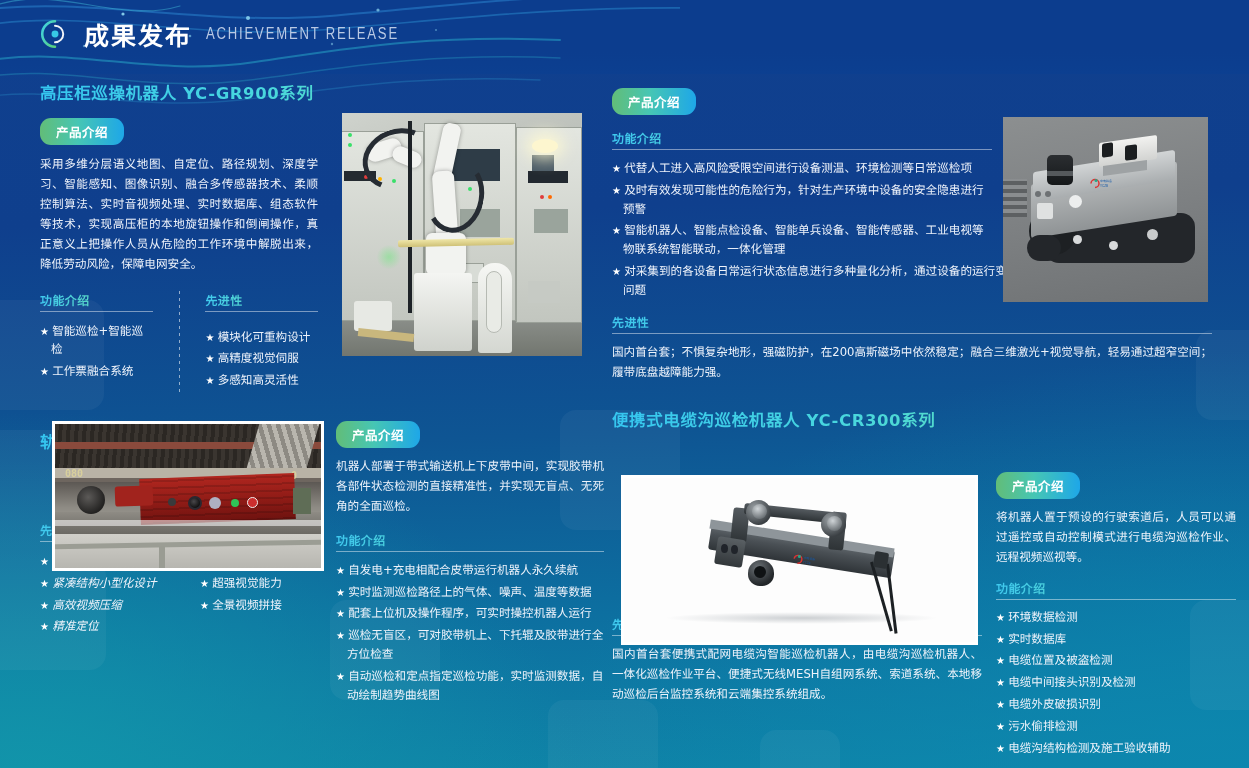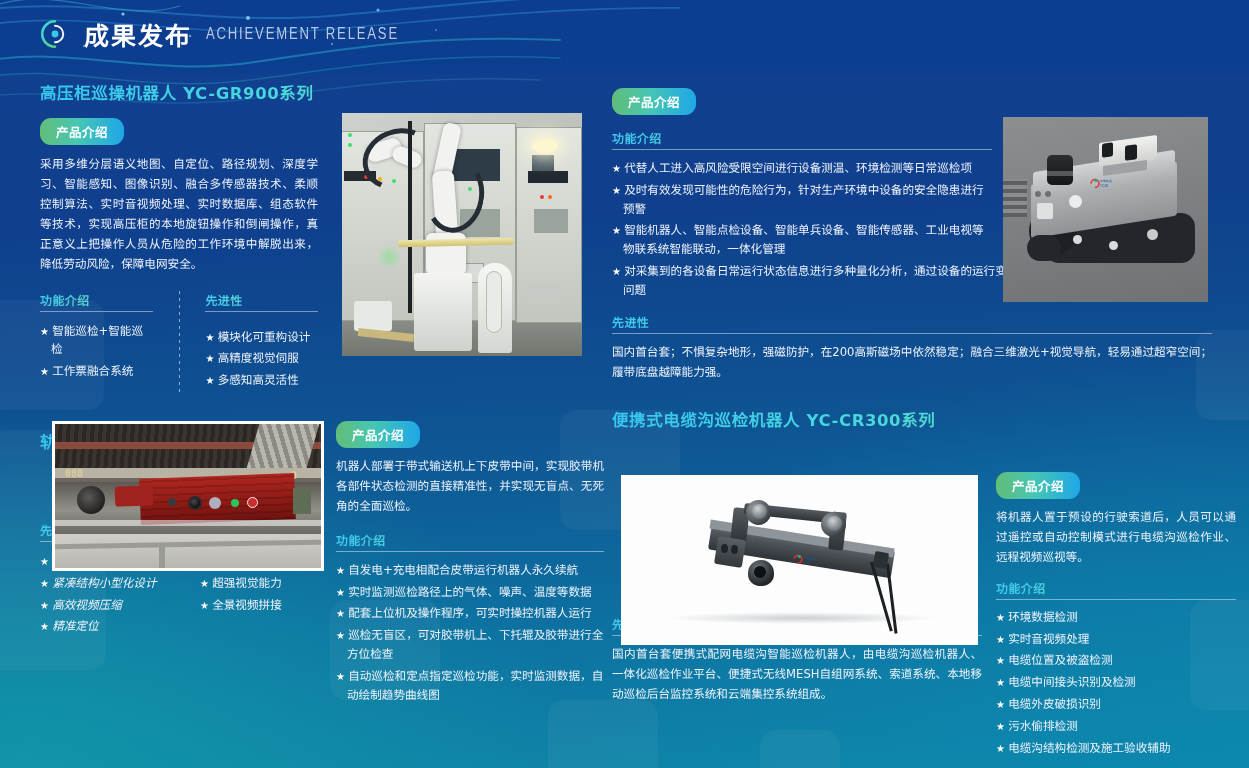--- a/index.html
+++ b/index.html
@@ -342,21 +342,21 @@
   </section>
 </div>
 
 <div style="position:absolute; left:996px; top:472px; width:240px; z-index:4;">
   <div class="badge">产品介绍</div>
   <p class="para" style="margin-top:9px;">将机器人置于预设的行驶索道后，人员可以通过遥控或自动控制模式进行电缆沟巡检作业、远程视频巡视等。</p>
   <div class="sub-head" style="margin-top:11px;">功能介绍</div>
   <div class="rule"></div>
   <ul class="bullets" style="margin-top:8px;">
     <li>环境数据检测</li>
-    <li>实时音视频处理</li>
+    <li>实时数据库</li>
     <li>电缆位置及被盗检测</li>
     <li>电缆中间接头识别及检测</li>
     <li>电缆外皮破损识别</li>
     <li>污水偷排检测</li>
     <li>电缆沟结构检测及施工验收辅助</li>
   </ul>
 </div>
 
 <div class="photo" id="photo-gr900" style="z-index:6;">
   <div class="floor"></div>

